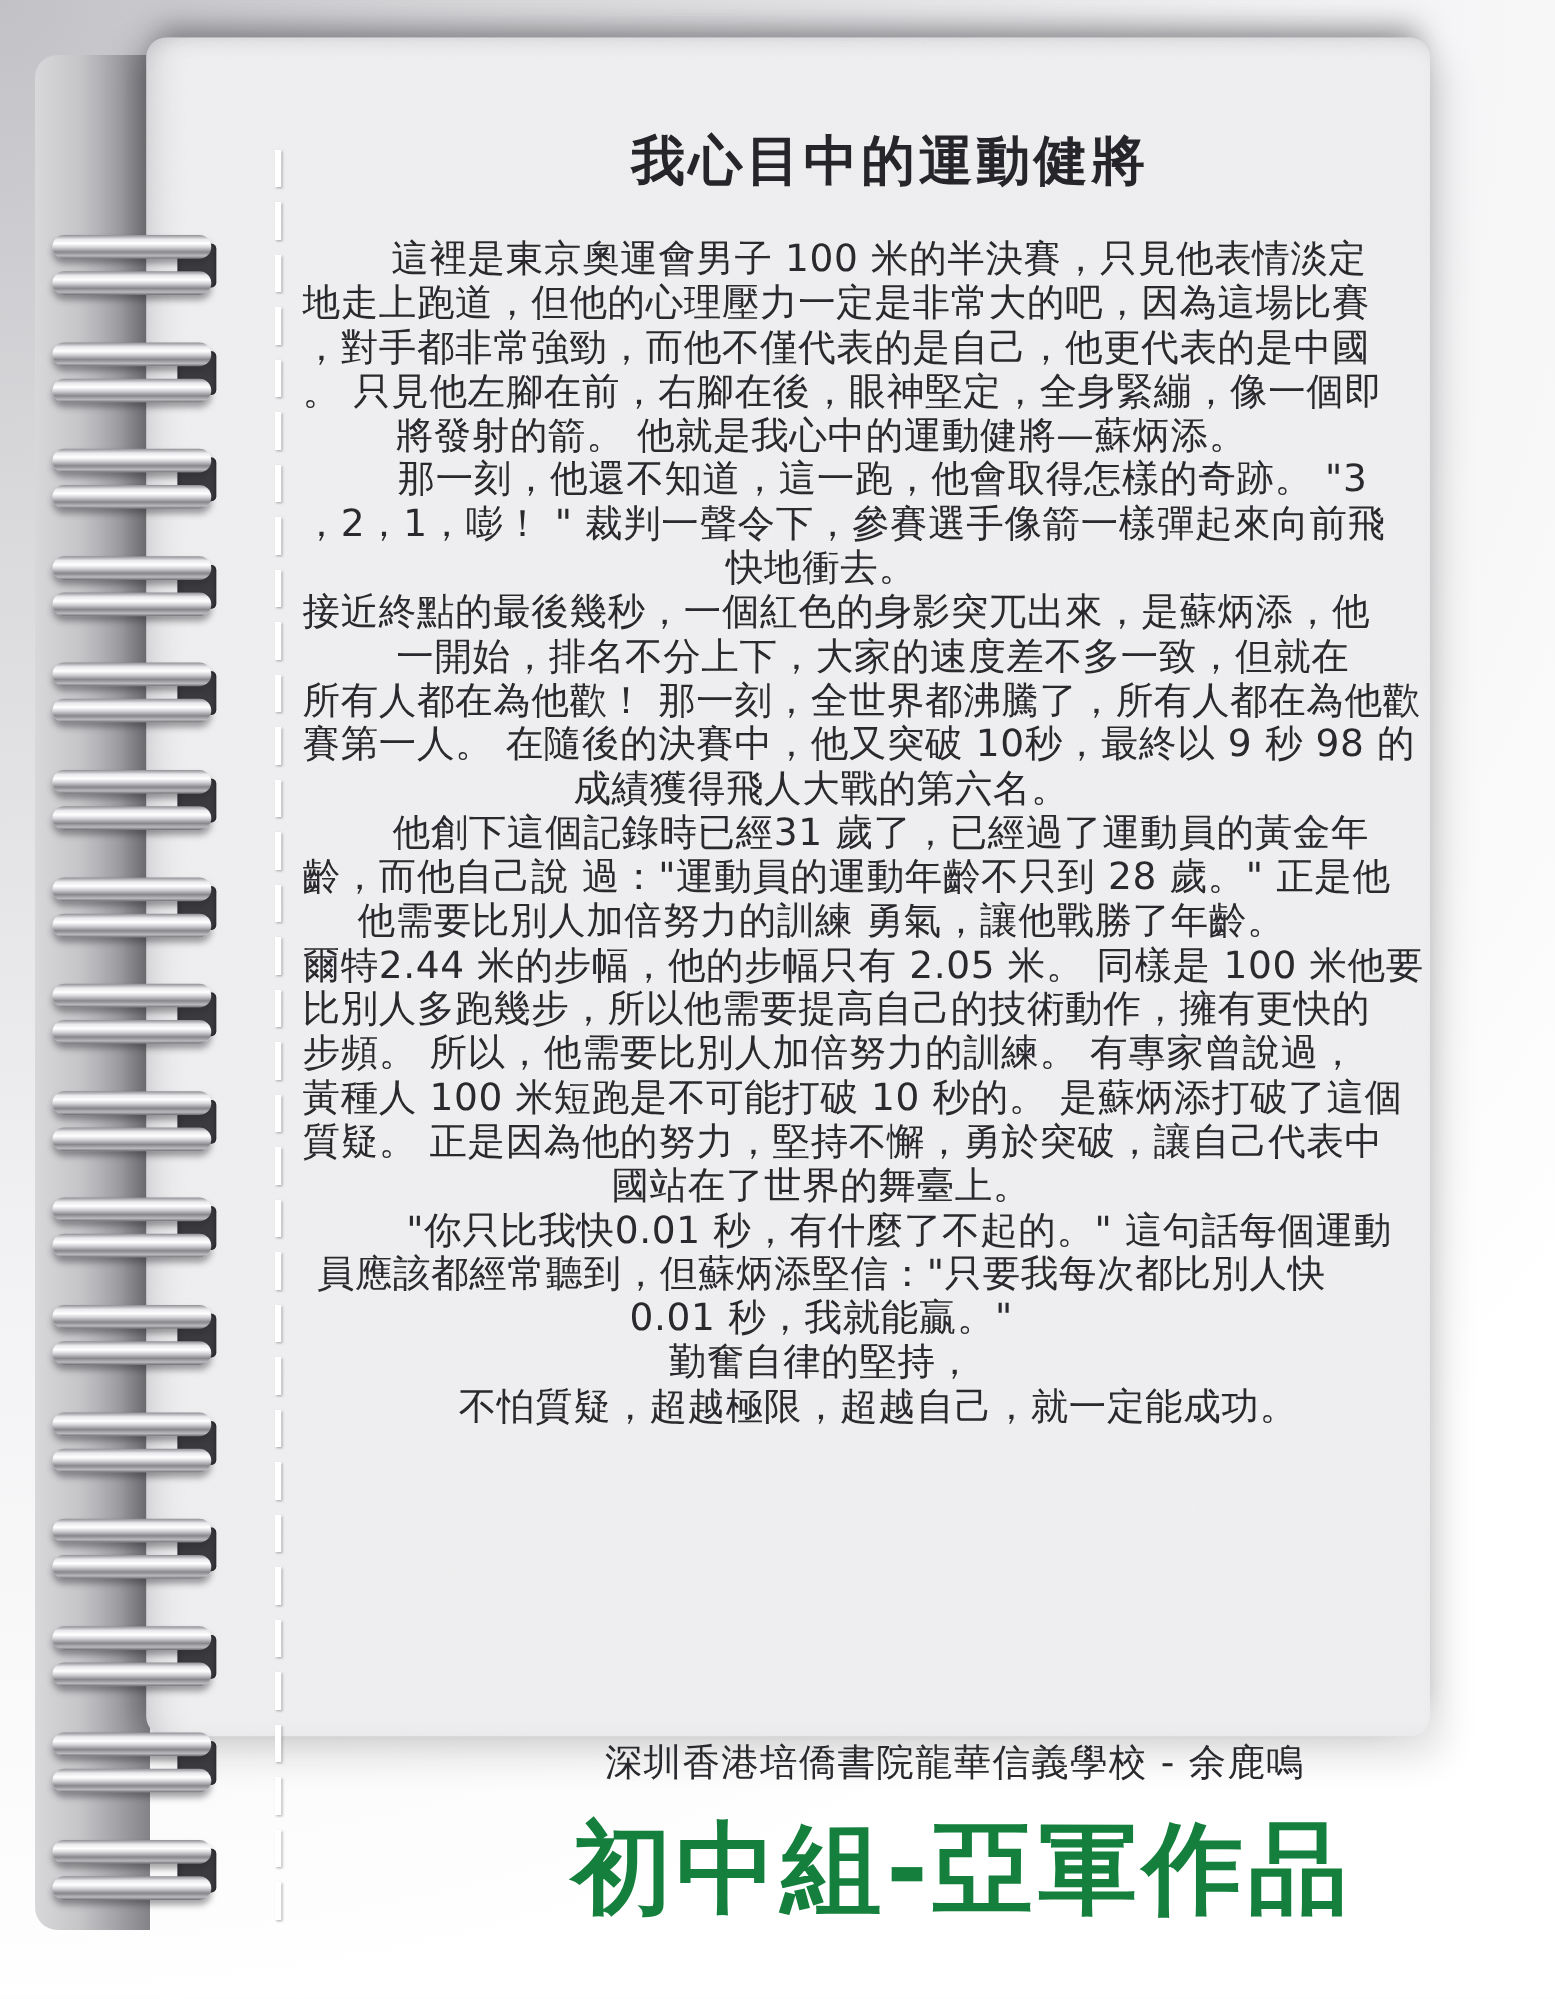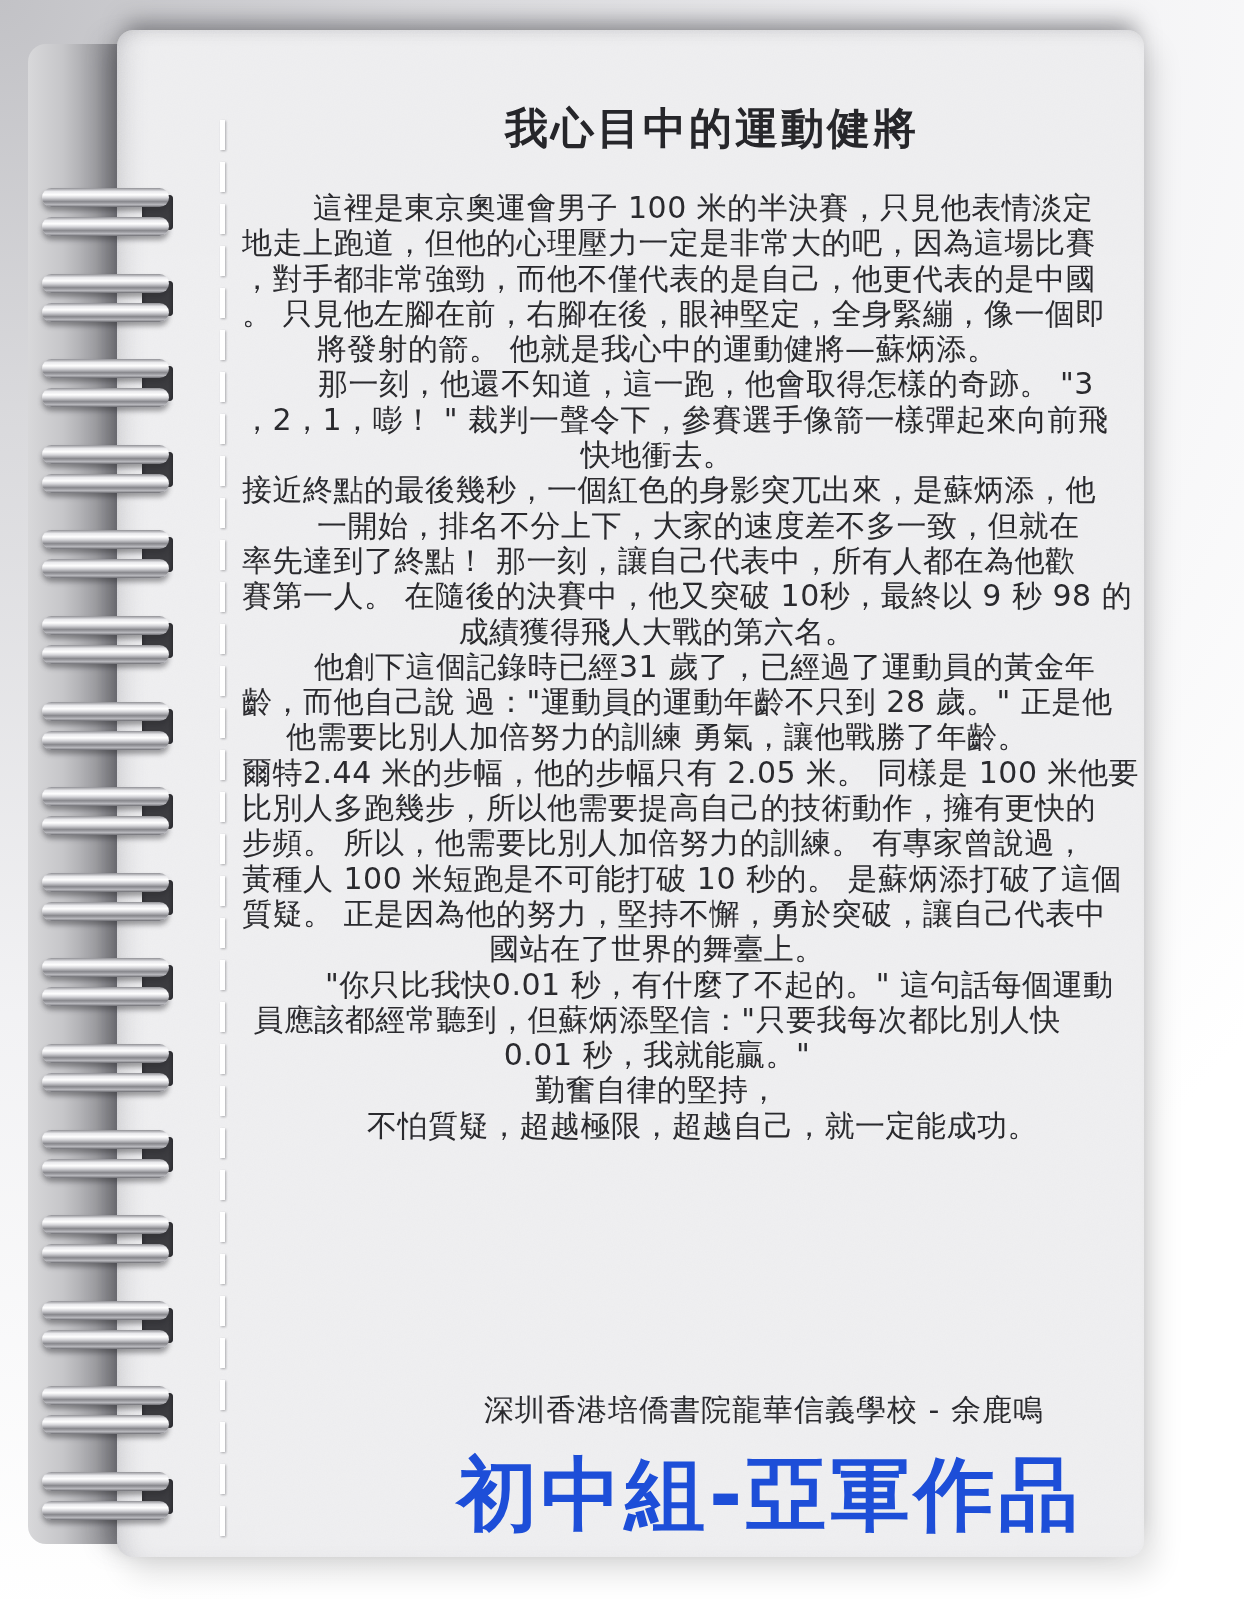--- a/index.html
+++ b/index.html
@@ -12,21 +12,21 @@
 
   
   .spine{
     position:absolute;left:28px;top:44px;width:92px;height:1500px;
     border-radius:18px 0 0 18px;
     background:linear-gradient(to right,#d8d8da 0%,#c6c6c9 38%,#a2a2a6 72%,#828287 100%);
   }
 
   
   .page{
-    position:absolute;left:117px;top:30px;width:1027px;height:1527px;
+    position:absolute;left:117px;top:30px;width:1027px;height:1359px;
     background:#ebebed;border-radius:16px;
     box-shadow:
       0 -16px 22px -8px rgba(70,70,76,.5),
       -20px 0 26px -12px rgba(70,70,76,.4),
       10px 16px 30px rgba(0,0,0,.12),
       inset 20px 0 26px -16px rgba(80,80,88,.28),
       inset 0 12px 16px -12px rgba(80,80,88,.22);
   }
   .texture{position:absolute;left:0;top:0;width:100%;height:100%;border-radius:16px;pointer-events:none;}
 
@@ -47,21 +47,21 @@
   .para{margin:0;padding:0;}
   .ln{height:35.3px;line-height:35.3px;font-size:30px;white-space:nowrap;letter-spacing:0.5px;}
 
   .attribution{
     position:absolute;left:346px;top:1360px;
     font-size:30px;color:#2a2a2e;white-space:nowrap;letter-spacing:1px;margin-left:21px;
   }
   .stamp{
     position:absolute;left:340px;top:1412px;
     font-size:80px;font-weight:700;letter-spacing:4px;
-    color:#1d4ed8;white-space:nowrap;
+    color:#15803d;white-space:nowrap;
   }
 
   
   .rings{position:absolute;left:0;top:0;width:220px;height:1599px;pointer-events:none;}
   .ring{position:absolute;left:0;width:220px;height:50px;}
   .hole{
     position:absolute;left:142px;top:7px;width:31px;height:35px;
     background:#3c3c40;border-radius:4px;
     box-shadow:inset 0 0 4px #1e1e22;
   }
@@ -104,21 +104,21 @@
         <div class="ln">將發射的箭。 他就是我心中的運動健將—蘇炳添。</div>
       </div>
       <div class="para">
         <div class="ln" style="padding-left:76px">那一刻，他還不知道，這一跑，他會取得怎樣的奇跡。 "3</div>
         <div class="ln">，2，1，嘭！ " 裁判一聲令下，參賽選手像箭一樣彈起來向前飛</div>
         <div class="ln">快地衝去。</div>
       </div>
       <div class="para">
         <div class="ln">接近終點的最後幾秒，一個紅色的身影突兀出來，是蘇炳添，他</div>
         <div class="ln" style="padding-left:75px">一開始，排名不分上下，大家的速度差不多一致，但就在</div>
-        <div class="ln">率先達到了終點！ 那一刻，讓自己代表中，所有人都在為他歡</div>
+        <div class="ln">所有人都在為他歡！ 那一刻，全世界都沸騰了，所有人都在為他歡</div>
         <div class="ln">賽第一人。 在隨後的決賽中，他又突破 10秒，最終以 9 秒 98 的</div>
         <div class="ln">成績獲得飛人大戰的第六名。</div>
       </div>
       <div class="para">
         <div class="ln" style="padding-left:72px">他創下這個記錄時已經31 歲了，已經過了運動員的黃金年</div>
         <div class="ln">齡，而他自己說 過："運動員的運動年齡不只到 28 歲。" 正是他</div>
         <div class="ln">他需要比別人加倍努力的訓練 勇氣，讓他戰勝了年齡。</div>
       </div>
       <div class="para">
         <div class="ln">爾特2.44 米的步幅，他的步幅只有 2.05 米。 同樣是 100 米他要</div>

